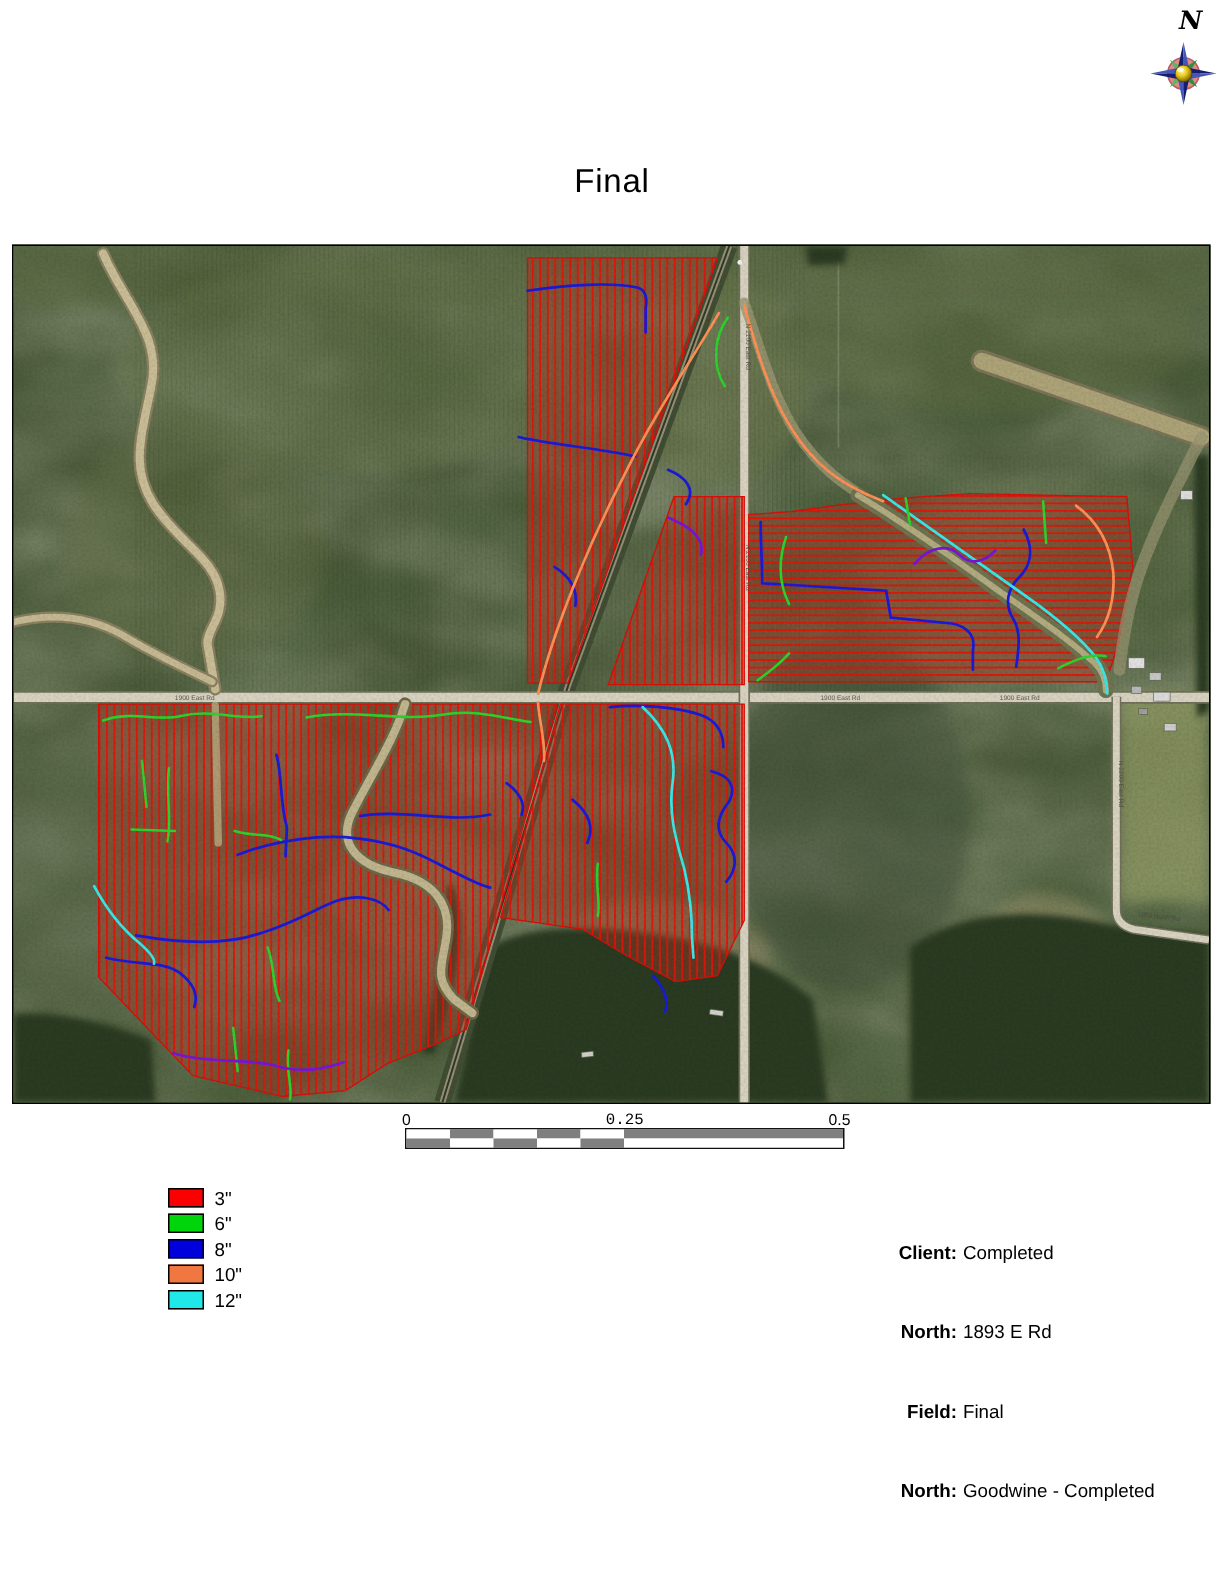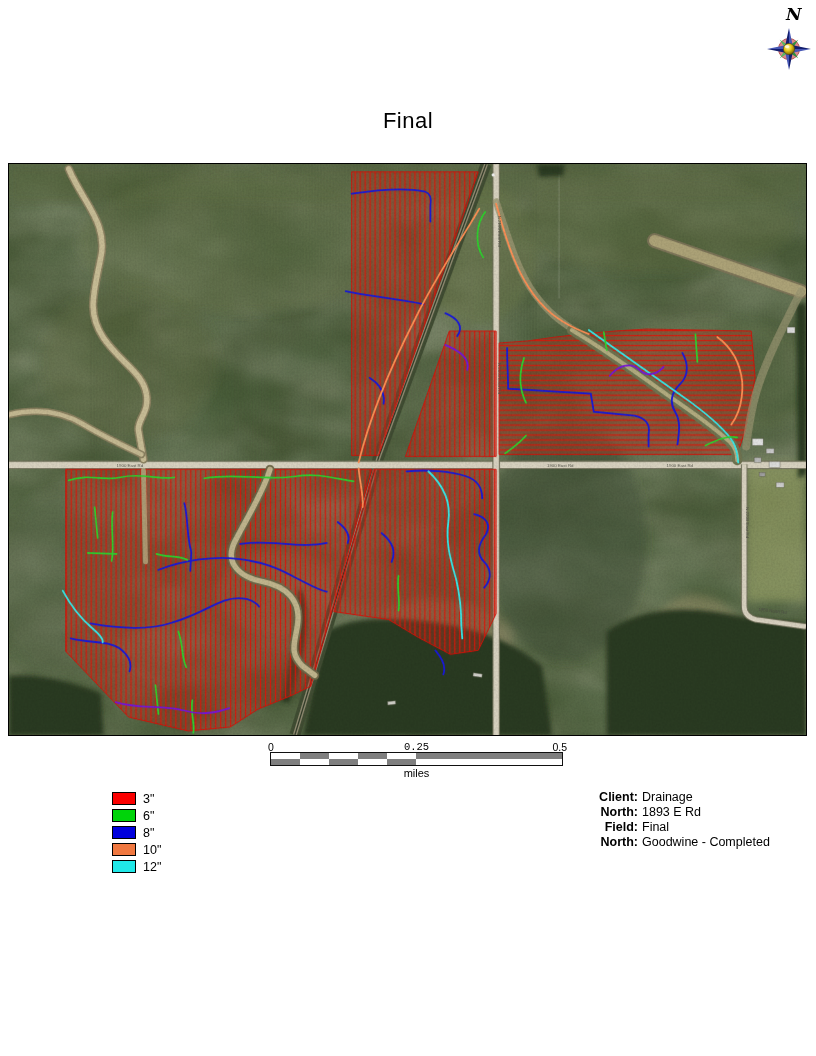--- a/index.html
+++ b/index.html
@@ -21,21 +21,21 @@
   #scale .c10{width:10%;} #scale .c50{width:50%;}
   #scale .w{background:#ffffff;} #scale .g{background:#7f7f7f;}
   #scale .unit{text-align:center;font-size:11px;margin-top:1px;}
   
   #legend{position:absolute;left:112px;top:790px;}
   .lrow{display:flex;align-items:center;height:17px;}
   .swatch{width:24px;height:13px;border:1px solid #000;box-sizing:border-box;}
   .llabel{margin-left:7px;font-size:12.5px;}
   
   #info{position:absolute;left:592px;top:790px;font-size:12.5px;line-height:15px;}
-  .irow{display:flex;}
+  .irow{display:flex;margin-top:38px;}
   .ilabel{font-weight:bold;width:46px;text-align:right;margin-right:4px;white-space:pre;}
   .ivalue{white-space:pre;}
   
   #compass{position:absolute;left:760px;top:2px;width:56px;height:72px;}
   #compass .nletter{position:absolute;left:26px;top:2px;font-family:"DejaVu Serif",serif;
         font-style:italic;font-size:17px;font-weight:bold;}
 </style>
 </head>
 <body>
 
@@ -277,21 +277,20 @@
       </div>
       <div class="row">
         <div class="c c10 g"></div>
           <div class="c c10 w"></div>
           <div class="c c10 g"></div>
         <div class="c c10 w"></div>
           <div class="c c10 g"></div>
           <div class="c c50 w"></div>
       </div>
     </div>
-    <div class="unit">miles</div>
   </div>
 
   <div id="legend">
     <div class="lrow">
       <div class="swatch" style="background: rgb(251, 0, 0);"></div>
       <span class="llabel">3"</span>
     </div>
     <div class="lrow">
       <div class="swatch" style="background: rgb(0, 212, 10);"></div>
       <span class="llabel">6"</span>
@@ -306,21 +305,21 @@
     </div>
     <div class="lrow">
       <div class="swatch" style="background: rgb(32, 232, 232);"></div>
       <span class="llabel">12"</span>
     </div>
   </div>
 
   <div id="info">
     <div class="irow">
       <span class="ilabel">Client:</span>
-      <span class="ivalue">Drainage</span>
+      <span class="ivalue">Completed</span>
     </div>
     <div class="irow">
       <span class="ilabel">North:</span>
       <span class="ivalue">1893 E Rd</span>
     </div>
     <div class="irow">
       <span class="ilabel">Field:</span>
       <span class="ivalue">Final</span>
     </div>
     <div class="irow">

